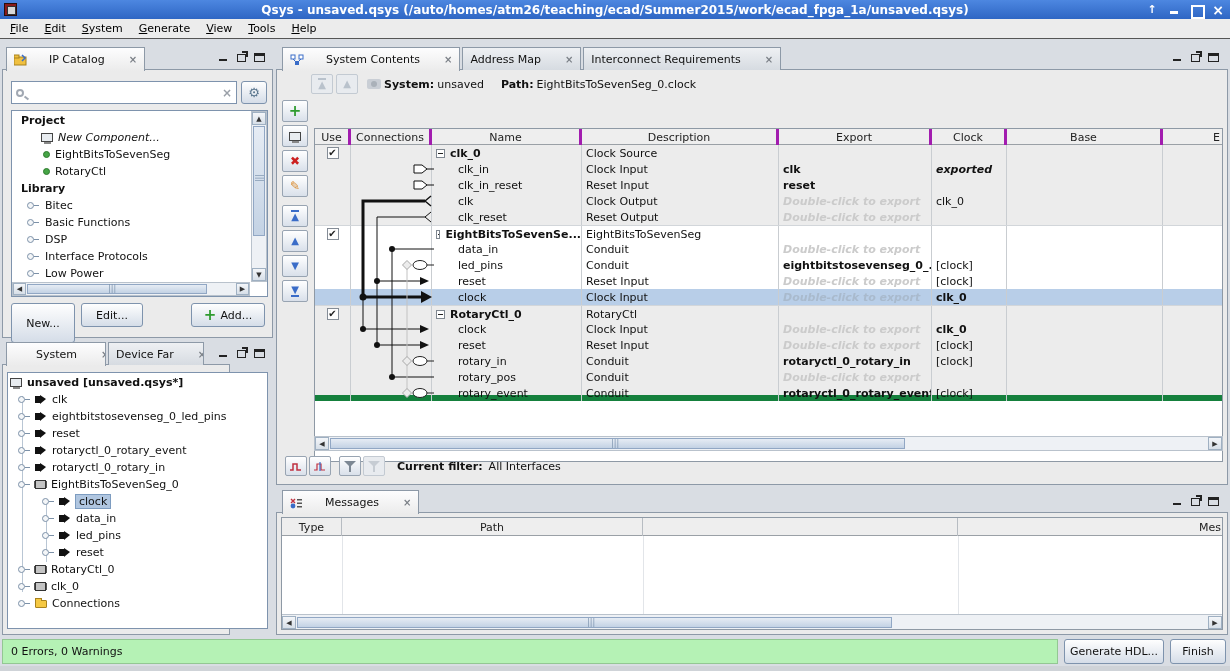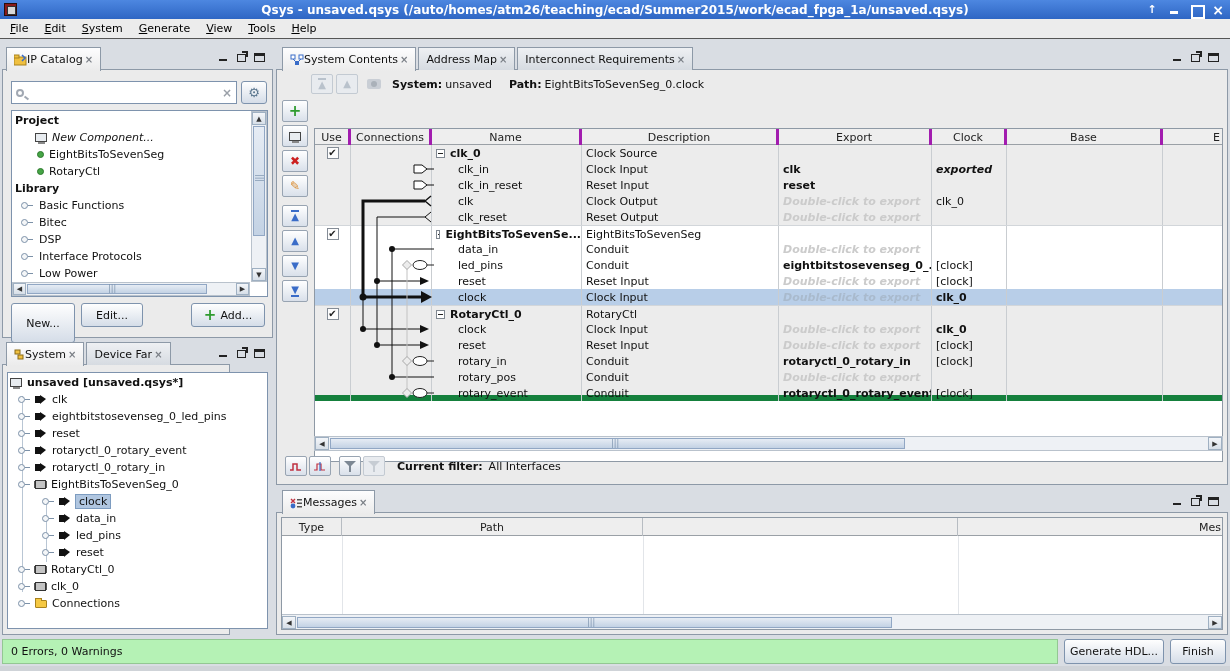--- a/index.html
+++ b/index.html
@@ -14,21 +14,21 @@
 .wctrls{position:absolute;right:6px;top:0;height:19px;display:flex;align-items:center;gap:10px;z-index:2}
 .wc{width:12px;height:12px;position:relative;display:flex;align-items:center;justify-content:center;color:#fff;font-weight:bold;font-size:11px;cursor:default}
 .wc-min::after{content:"";position:absolute;left:2px;bottom:2px;width:8px;height:3px;background:#fff}
 .wc-max::after{content:"";position:absolute;left:1px;top:1px;width:10px;height:10px;border:2px solid #fff}
 .menubar{position:absolute;left:0;top:19px;width:1230px;height:20px;background:#ececec;border-bottom:1px solid #555;display:flex;align-items:center;padding-left:2px}
 .mi{display:inline-block;padding:8px 8px;color:#000}
 .mi::first-letter{text-decoration:underline}
 
 .panel{position:absolute;border:1px solid #8d99a7;background:#ebebeb}
 .tabstrip{position:absolute;display:flex;align-items:flex-end;height:24px}
-.tab{height:23px;display:flex;align-items:center;gap:0;padding:0 7px;border:1px solid #8d99a7;border-bottom:none;background:linear-gradient(#eef0f3,#d6dbe1);margin-right:2px;position:relative;z-index:3;white-space:nowrap;overflow:hidden}
+.tab{height:23px;display:flex;align-items:center;gap:22px;padding:0 7px;border:1px solid #8d99a7;border-bottom:none;background:linear-gradient(#eef0f3,#d6dbe1);margin-right:2px;position:relative;z-index:3;white-space:nowrap;overflow:hidden}
 .tab.active{background:linear-gradient(#fdfdfe,#ebebeb);height:24px;margin-bottom:-1px}
 .tabx{color:#7a7f86;font-size:10px;font-weight:bold;margin-left:2px}
 .pctls{position:absolute;display:flex;gap:8px;align-items:center;z-index:3}
 .pc{width:11px;height:10px;position:relative;display:inline-block}
 .pc-min::after{content:"";position:absolute;left:1px;bottom:1px;width:8px;height:2px;background:#222}
 .pc-float{border:1px solid #222;width:9px;height:8px;margin-top:2px}
 .pc-float::after{content:"";position:absolute;right:-3px;top:-4px;width:4px;height:4px;border-top:2px solid #222;border-right:2px solid #222}
 .pc-max{border:1px solid #222;border-top:3px solid #222;width:11px;height:9px}
 
 .btn{border:1px solid #7e93ad;border-radius:3px;background:linear-gradient(#fefefe,#d5dde8);display:flex;align-items:center;justify-content:center;gap:4px;font-size:11px;color:#111}
@@ -151,46 +151,46 @@
   <div class="abs" style="left:8px;top:11px;width:226px;height:23px;background:#fff;border:1px solid #7e93ad;display:flex;align-items:center;padding:0 4px">
     <span class="mag"></span>
     <span style="flex:1"></span>
     <span class="clearx">×</span>
   </div>
   <div class="btn" style="position:absolute;left:238px;top:11px;width:26px;height:23px">
     <span class="ic ic-gear">⚙</span>
   </div>
 
   <div class="treebox" style="left:8px;top:40px;width:257px;height:187px">
-    <div style="position:absolute;left:0;top:0;right:17px;bottom:14px;overflow:hidden;padding:1px 0 0 3px">
+    <div style="position:absolute;left:0;top:0;right:17px;bottom:14px;overflow:hidden;padding:1px 0 0 9px">
       <div class="trow-t">
           <b>Project</b>
         </div>
       <div class="trow-t" style="padding-left:20px">
           <span class="ic ic-mon"></span>
           <i>New Component...</i>
         </div>
       <div class="trow-t" style="padding-left:22px">
           <span class="gdot"></span>
           <span>EightBitsToSevenSeg</span>
         </div>
       <div class="trow-t" style="padding-left:22px">
           <span class="gdot"></span>
           <span>RotaryCtl</span>
         </div>
       <div class="trow-t">
           <b>Library</b>
         </div>
       <div class="trow-t" style="padding-left:6px">
           <span class="handle"></span>
+          <span style="margin-left:6px">Bitec</span>
+        </div>
+      <div class="trow-t" style="padding-left:6px">
+          <span class="handle"></span>
           <span style="margin-left:6px">Basic Functions</span>
-        </div>
-      <div class="trow-t" style="padding-left:6px">
-          <span class="handle"></span>
-          <span style="margin-left:6px">Bitec</span>
         </div>
       <div class="trow-t" style="padding-left:6px">
           <span class="handle"></span>
           <span style="margin-left:6px">DSP</span>
         </div>
       <div class="trow-t" style="padding-left:6px">
           <span class="handle"></span>
           <span style="margin-left:6px">Interface Protocols</span>
         </div>
       <div class="trow-t" style="padding-left:6px">
@@ -352,21 +352,21 @@
 <div class="panel" style="left:276px;top:69px;width:952px;height:416px">
 
   <div class="abs" style="left:34px;top:4px;display:flex;gap:3px;align-items:center">
     <div class="tbtn dis" style="width:22px;height:20px;margin:0">
         <span class="arr" style="color:#b9c2cc;border-top:2px solid #b9c2cc">▲</span>
       </div>
     <div class="tbtn dis" style="width:22px;height:20px;margin:0">
         <span class="arr" style="color:#b9c2cc">▲</span>
       </div>
     <span class="cam" style="margin-left:6px"></span>
-    <b style="margin-left:8px">System:</b>
+    <b style="margin-left:0">System:</b>
     <span>unsaved</span>
     <b style="margin-left:14px">Path:</b>
     <span>EightBitsToSevenSeg_0.clock</span>
   </div>
 
   <div class="abs" style="left:5px;top:30px;width:28px">
     <div class="tbtn">
         <span class="ic ic-plus">+</span>
       </div>
     <div class="tbtn">

